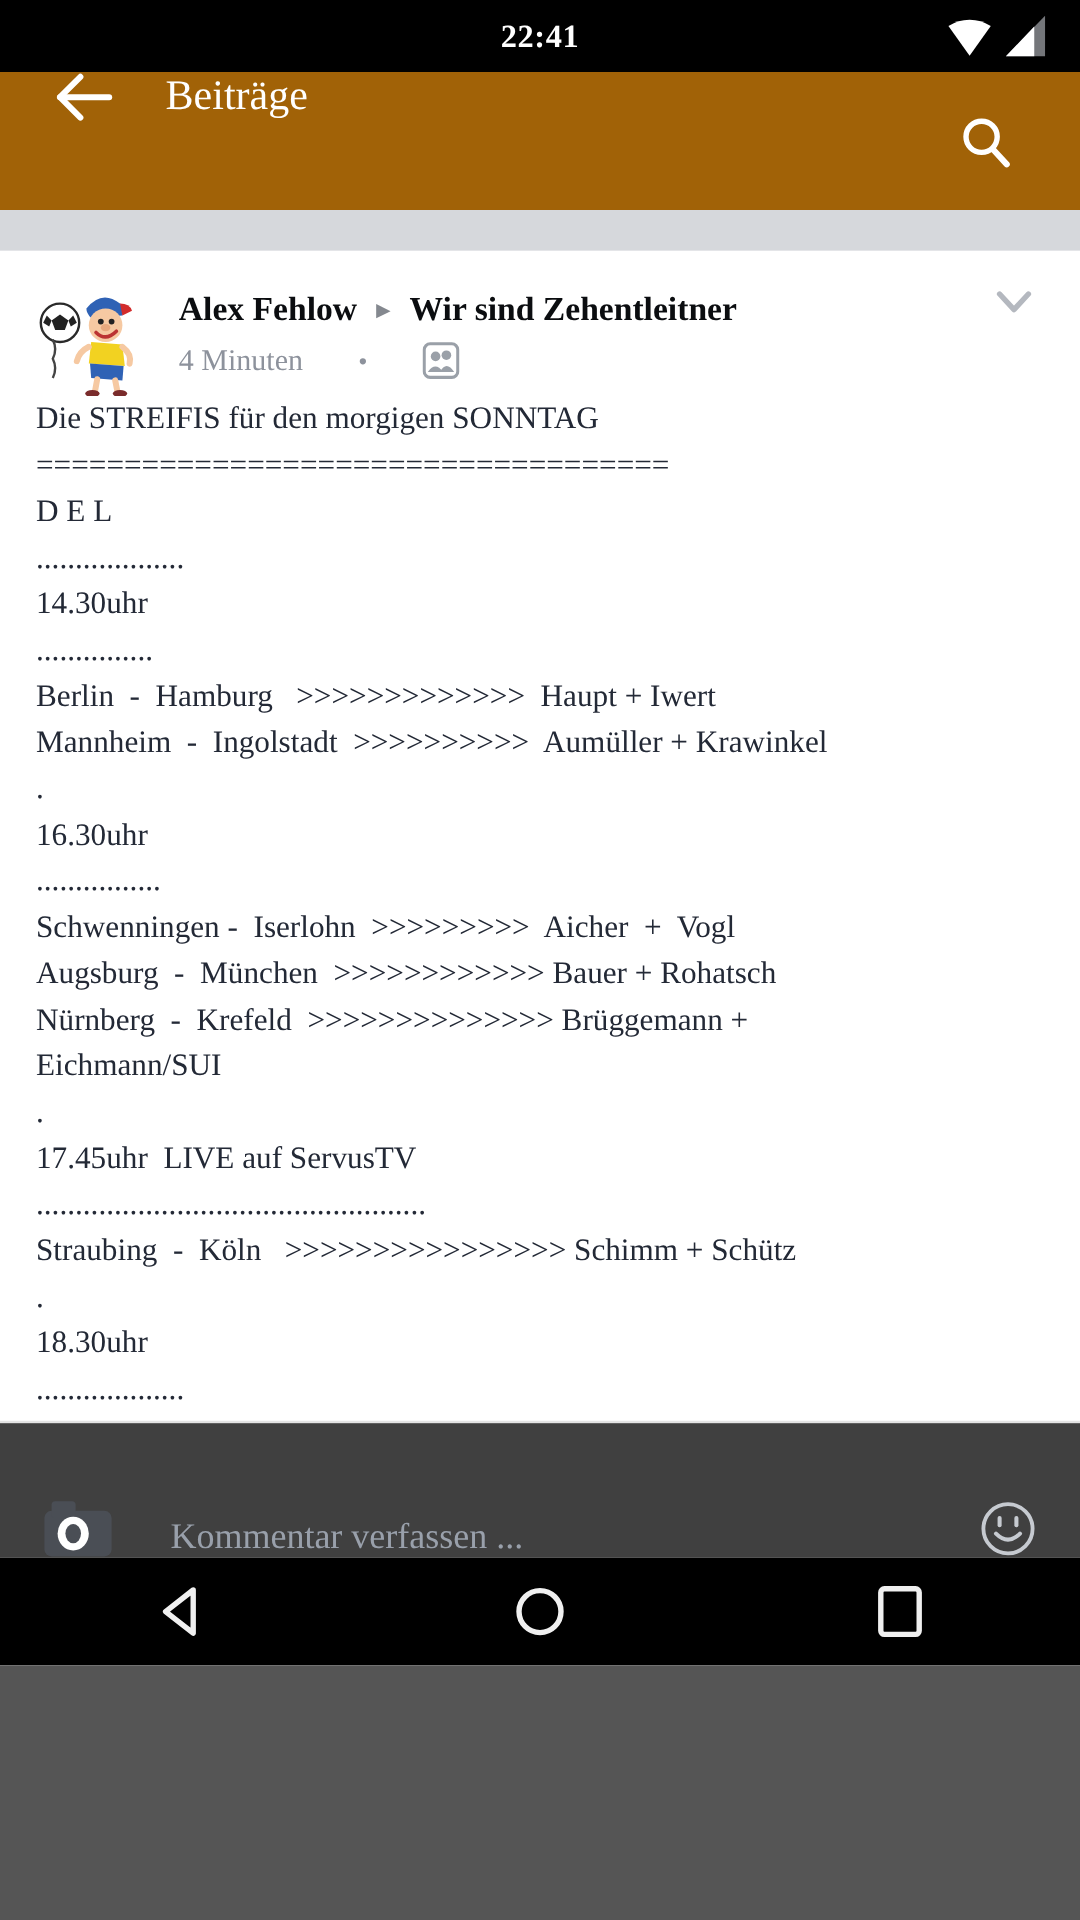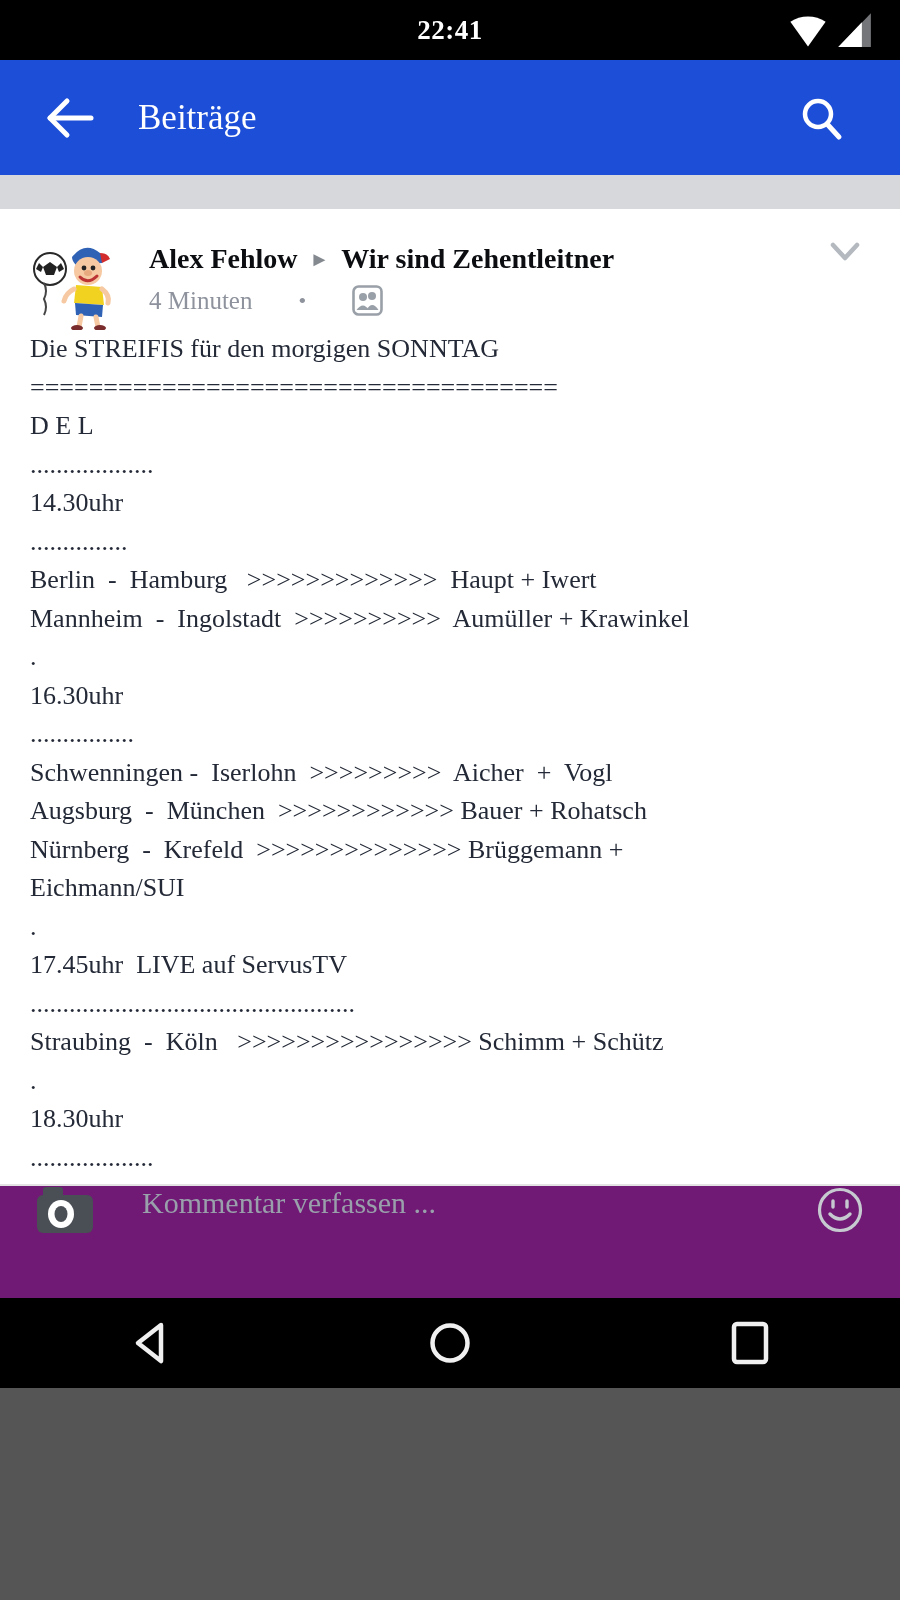--- a/index.html
+++ b/index.html
@@ -11,22 +11,22 @@
   }
   
   .statusbar {
     height:60px; background:#000000; flex:0 0 auto; position:relative;
     display:flex; align-items:center; justify-content:center;
   }
   .statusbar .time { color:#ffffff; font-size:27px; font-weight:700; letter-spacing:0.5px; }
   .statusbar .right-icons { position:absolute; right:28px; top:0; height:60px; display:flex; align-items:center; gap:8px; }
   
   .appbar {
-    height:115px; background:#1d4ed8; flex:0 0 auto;
-    display:flex; align-items:center; padding:0 44px; position:relative;
+    height:115px; background:#a16207; flex:0 0 auto;
+    display:flex; align-items:flex-start; padding:0 44px; position:relative;
   }
   .appbar .title { color:#ffffff; font-size:35px; font-weight:400; margin-left:44px; }
   .appbar .search { position:absolute; right:56px; top:50%; transform:translateY(-50%); }
   
   .scrollgap { height:34px; background:#d6d8dc; flex:0 0 auto; }
   
   .content { flex:1 1 auto; background:#ffffff; padding:0 30px; position:relative; overflow:hidden; }
   .post-header { margin-top:30px; display:flex; align-items:flex-start; position:relative; }
   .avatar { width:97px; height:91px; flex:0 0 auto; }
   .ph-text { margin-left:22px; padding-top:4px; }
@@ -34,22 +34,22 @@
   .name-line .sep { color:#84888f; font-size:20px; margin:0 12px; font-weight:400; }
   .meta-line { margin-top:10px; display:flex; align-items:center; color:#8d929c; font-size:25px;gap:36px; }
   .meta-line .dot { margin:0 10px; font-size:22px; }
   .post-chevron { position:absolute; right:8px; top:2px; }
   .post-body {
     font-size:26px; line-height:38.5px; color:#232936;
     white-space:pre-wrap; word-break:break-word;
   }
   
   .commentbar {
-    height:114px; flex:0 0 auto; background:#701a75; border-top:2px solid #e3e3e3;
-    display:flex; align-items:flex-start; padding:0 36px;
+    height:114px; flex:0 0 auto; background:#404040; border-top:2px solid #e3e3e3;
+    display:flex; align-items:flex-end; padding:0 36px;
   }
   .comment-placeholder { color:#99a0ab; font-size:30px; margin-left:48px; flex:1 1 auto; }
   
   .navbar { height:90px; background:#000000; flex:0 0 auto; display:flex; }
   .nav-slot { flex:1 1 0; display:flex; align-items:center; justify-content:center; }
   svg { display:block; }
 </style>
 </head>
 <body>
 

